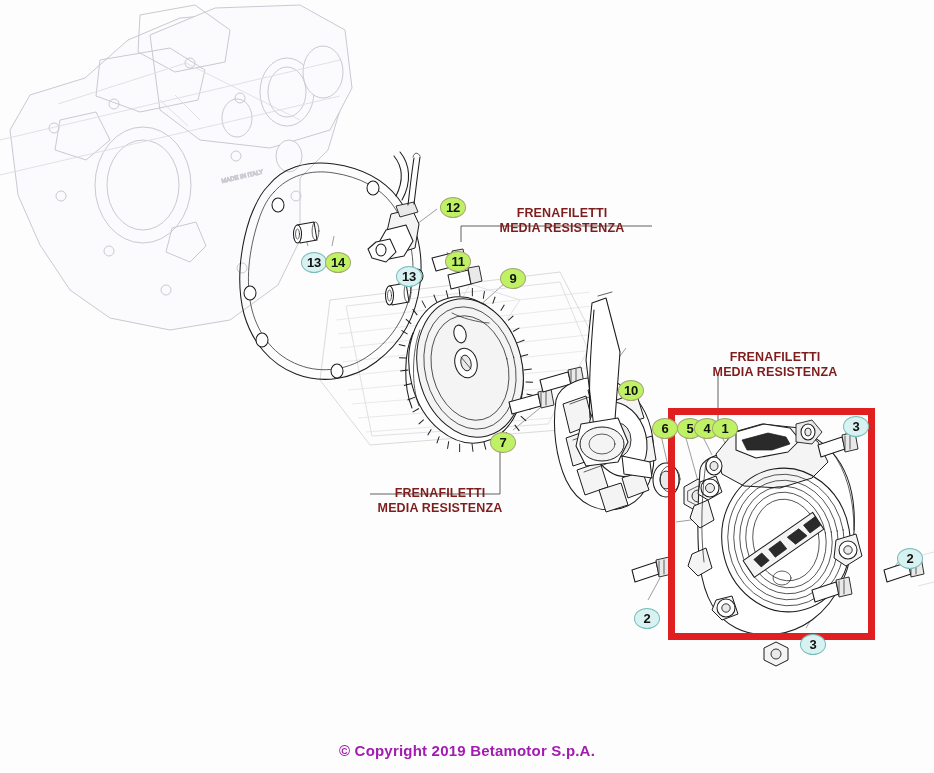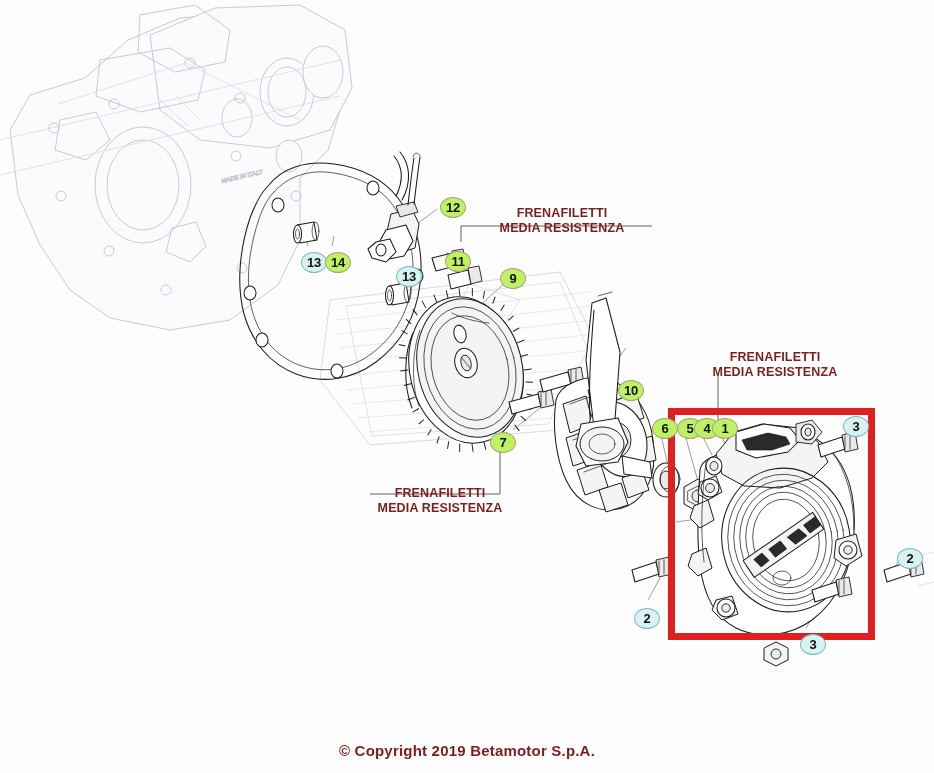--- a/index.html
+++ b/index.html
@@ -59,21 +59,21 @@
   }
 
   
   .footer{
     position:absolute;
     left:0;right:0;
     bottom:14px;
     text-align:center;
     font-size:15px;
     font-weight:bold;
-    color:#7f1d1d;
+    color:#a21caf;
     letter-spacing:0.2px;
   }
 
   
   .ghost{stroke:#c9c9d2;stroke-width:1;fill:none;}
   .ghost-f{fill:#fbfbfd;stroke:#c9c9d2;stroke-width:1;}
   .ghost-faint{stroke:#dcdce4;stroke-width:0.9;fill:none;}
 
   
   .ln{stroke:#1c1c1c;stroke-width:1.05;fill:none;stroke-linejoin:round;stroke-linecap:round;}

